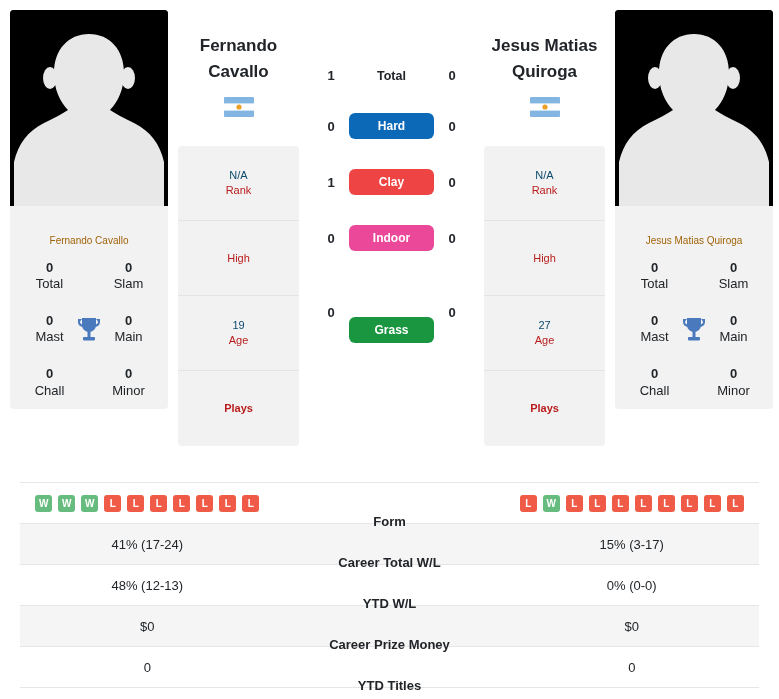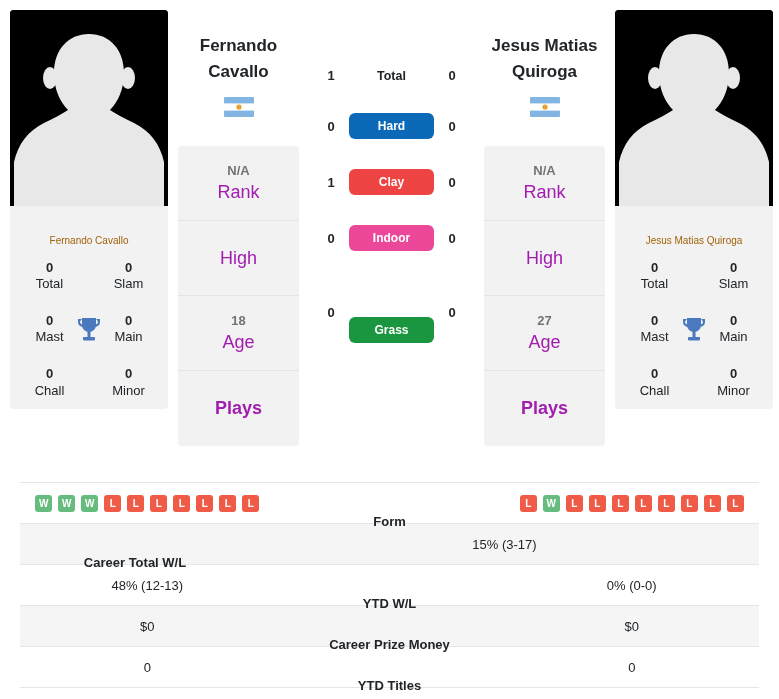--- a/index.html
+++ b/index.html
@@ -102,22 +102,22 @@
   }
   .stack-cell {
     height: 75px;
     display: flex;
     flex-direction: column;
     align-items: center;
     justify-content: center;
     border-bottom: 1px solid #e4e4e4;
   }
   .stack-cell:last-child { border-bottom: none; font-weight: bold; }
-  .stack-cell .v { font-size: 13px; font-weight: bold; color: #737373; line-height: 1.35; }
-  .stack-cell .l { font-size: 18px; color: #a21caf; line-height: 1.35; }
+  .stack-cell .v { font-size: 11px; font-weight: normal; color: #0c4a6e; line-height: 1.35; }
+  .stack-cell .l { font-size: 11px; color: #b91c1c; line-height: 1.35; }
 
   
   .h2h-col {
     flex: 1 1 auto;
     display: flex;
     flex-direction: column;
     align-items: center;
     padding-top: 58px;
   }
   .h2h-row {
@@ -264,21 +264,21 @@
       <div class="stack">
         <div class="stack-cell">
           <div class="v">N/A</div>
           <div class="l">Rank</div>
         </div>
         <div class="stack-cell">
           <div class="v"></div>
           <div class="l">High</div>
         </div>
         <div class="stack-cell">
-          <div class="v">18</div>
+          <div class="v">19</div>
           <div class="l">Age</div>
         </div>
         <div class="stack-cell">
           <div class="v"></div>
           <div class="l">Plays</div>
         </div>
       </div>
     </div>
 
     <div class="h2h-col">
@@ -422,20 +422,21 @@
             <div class="badge l">L</div>
             <div class="badge l">L</div>
             <div class="badge l">L</div>
             <div class="badge l">L</div>
             <div class="badge l">L</div>
           </div>
       </div>
     </div>
 
     <div class="trow shade">
+      <div class="tcell">41% (17-24)</div>
       <div class="tcell label">Career Total W/L</div>
       <div class="tcell">15% (3-17)</div>
     </div>
 
     <div class="trow">
       <div class="tcell">48% (12-13)</div>
       <div class="tcell label">YTD W/L</div>
       <div class="tcell">0% (0-0)</div>
     </div>
 

